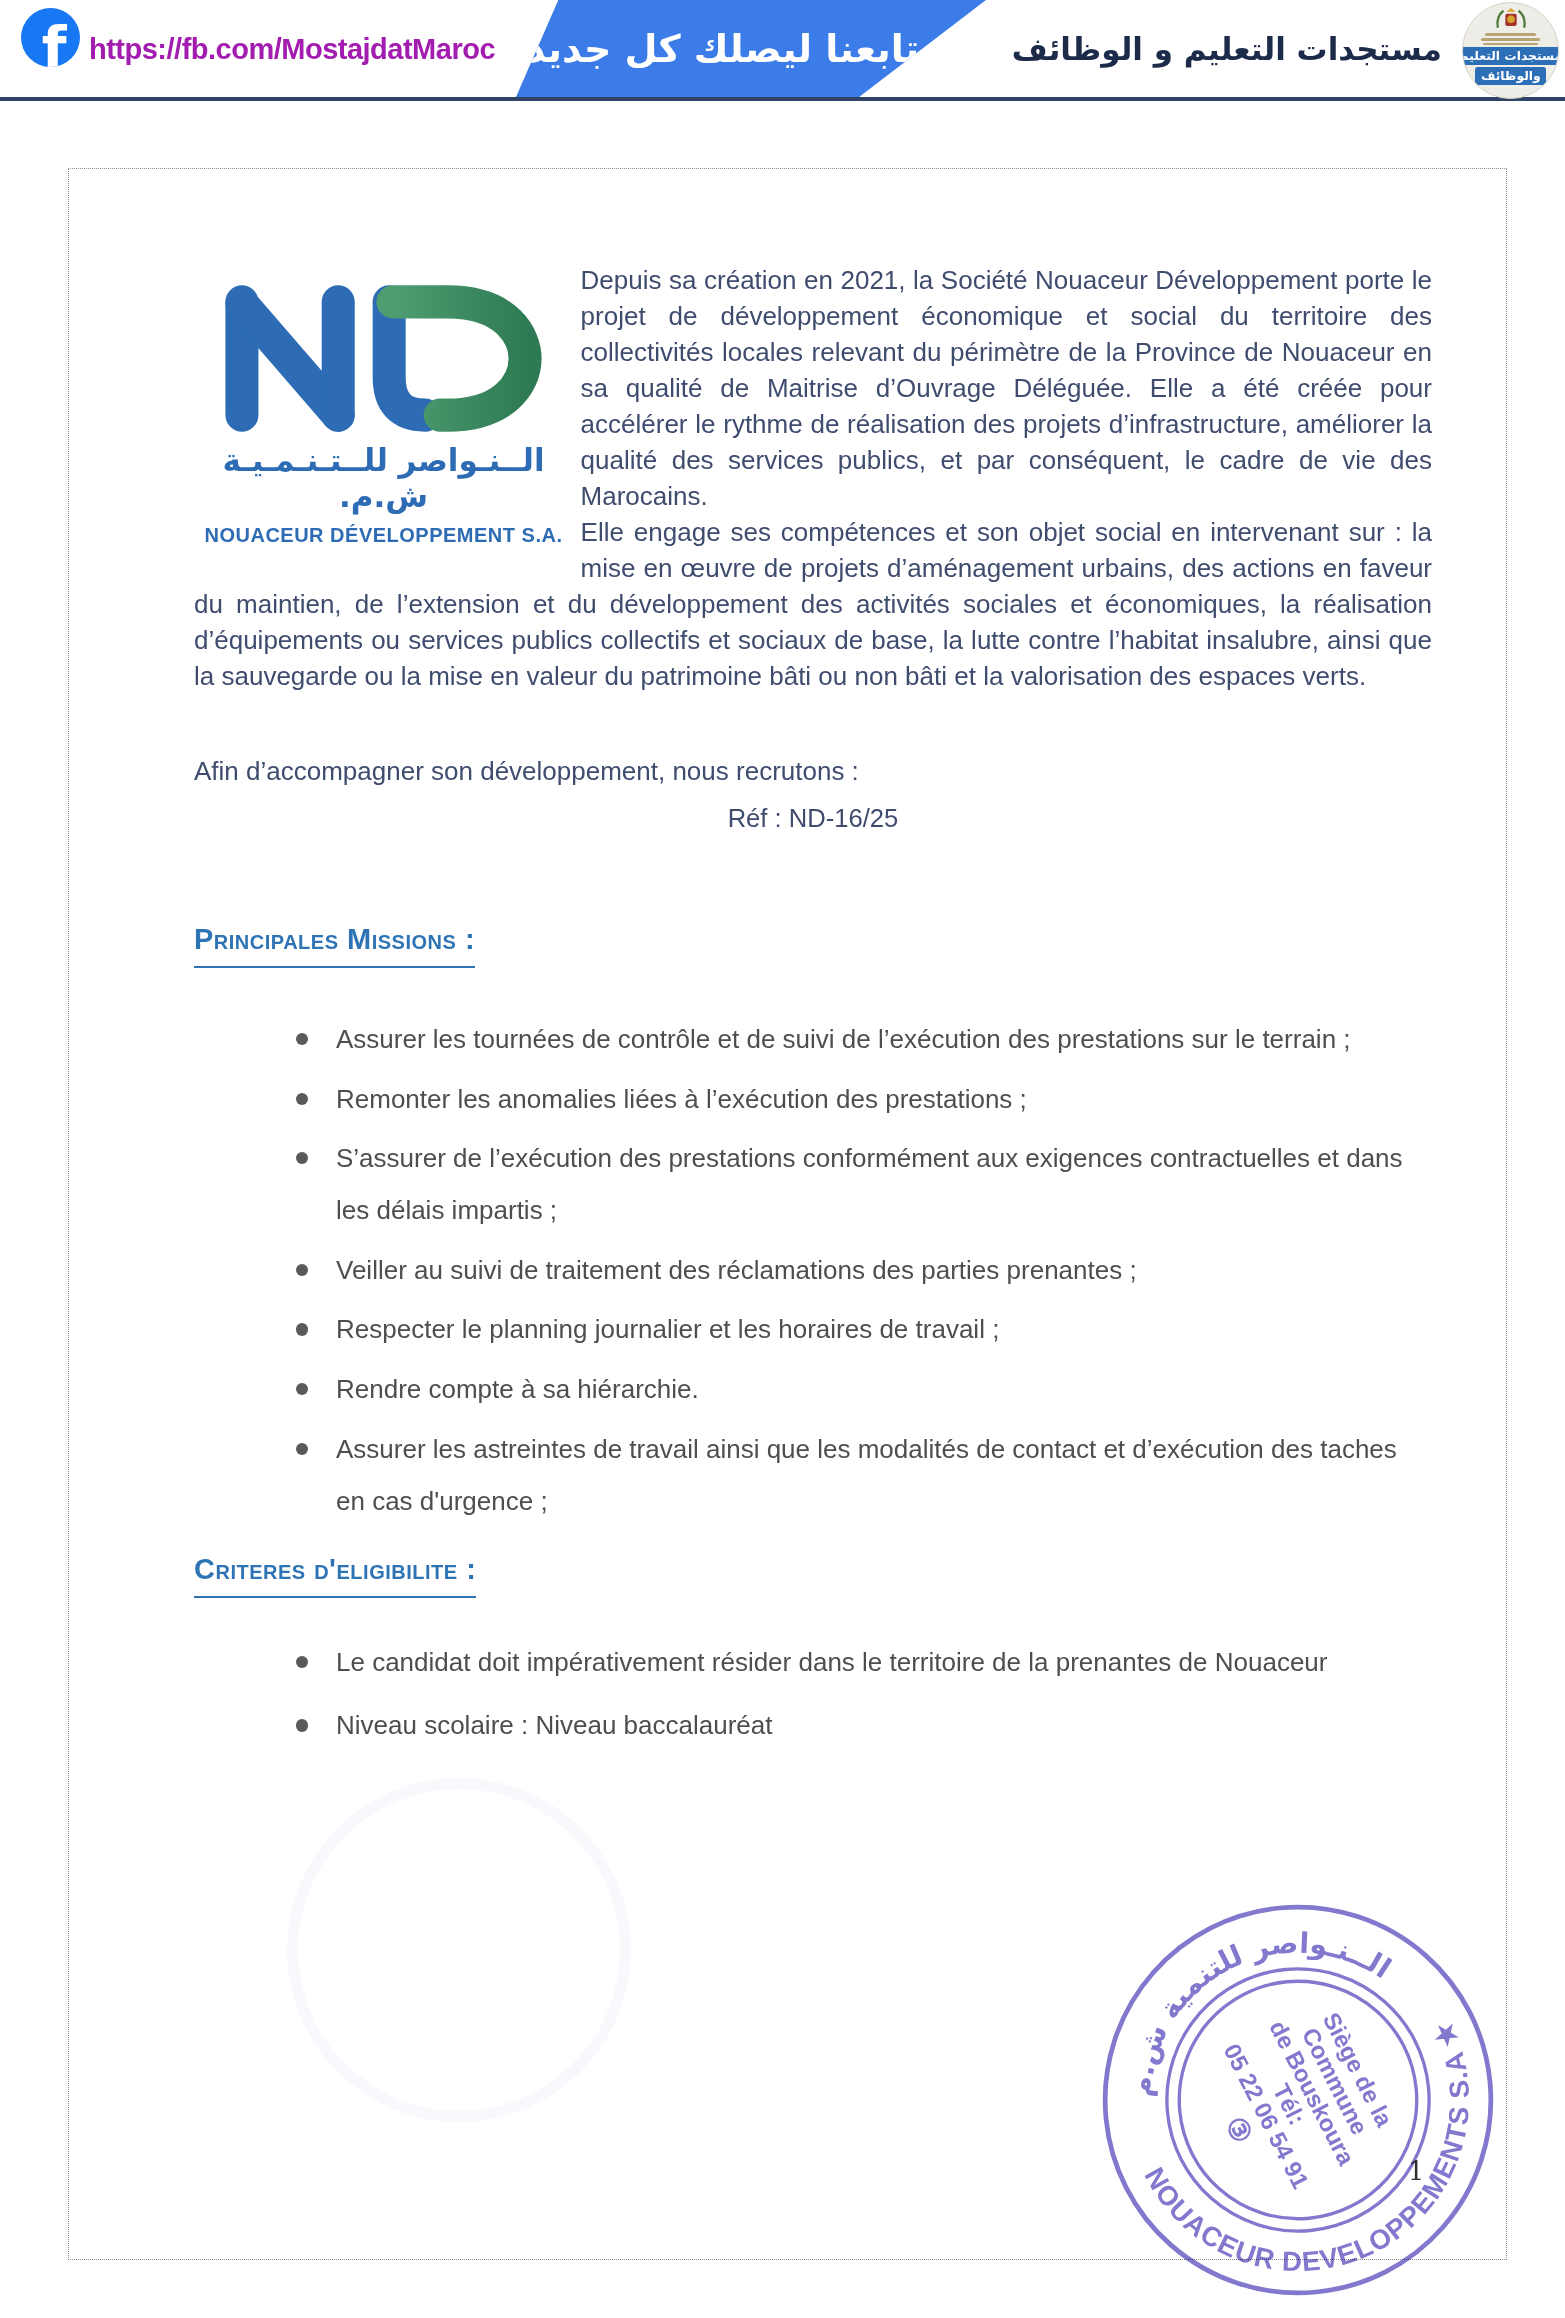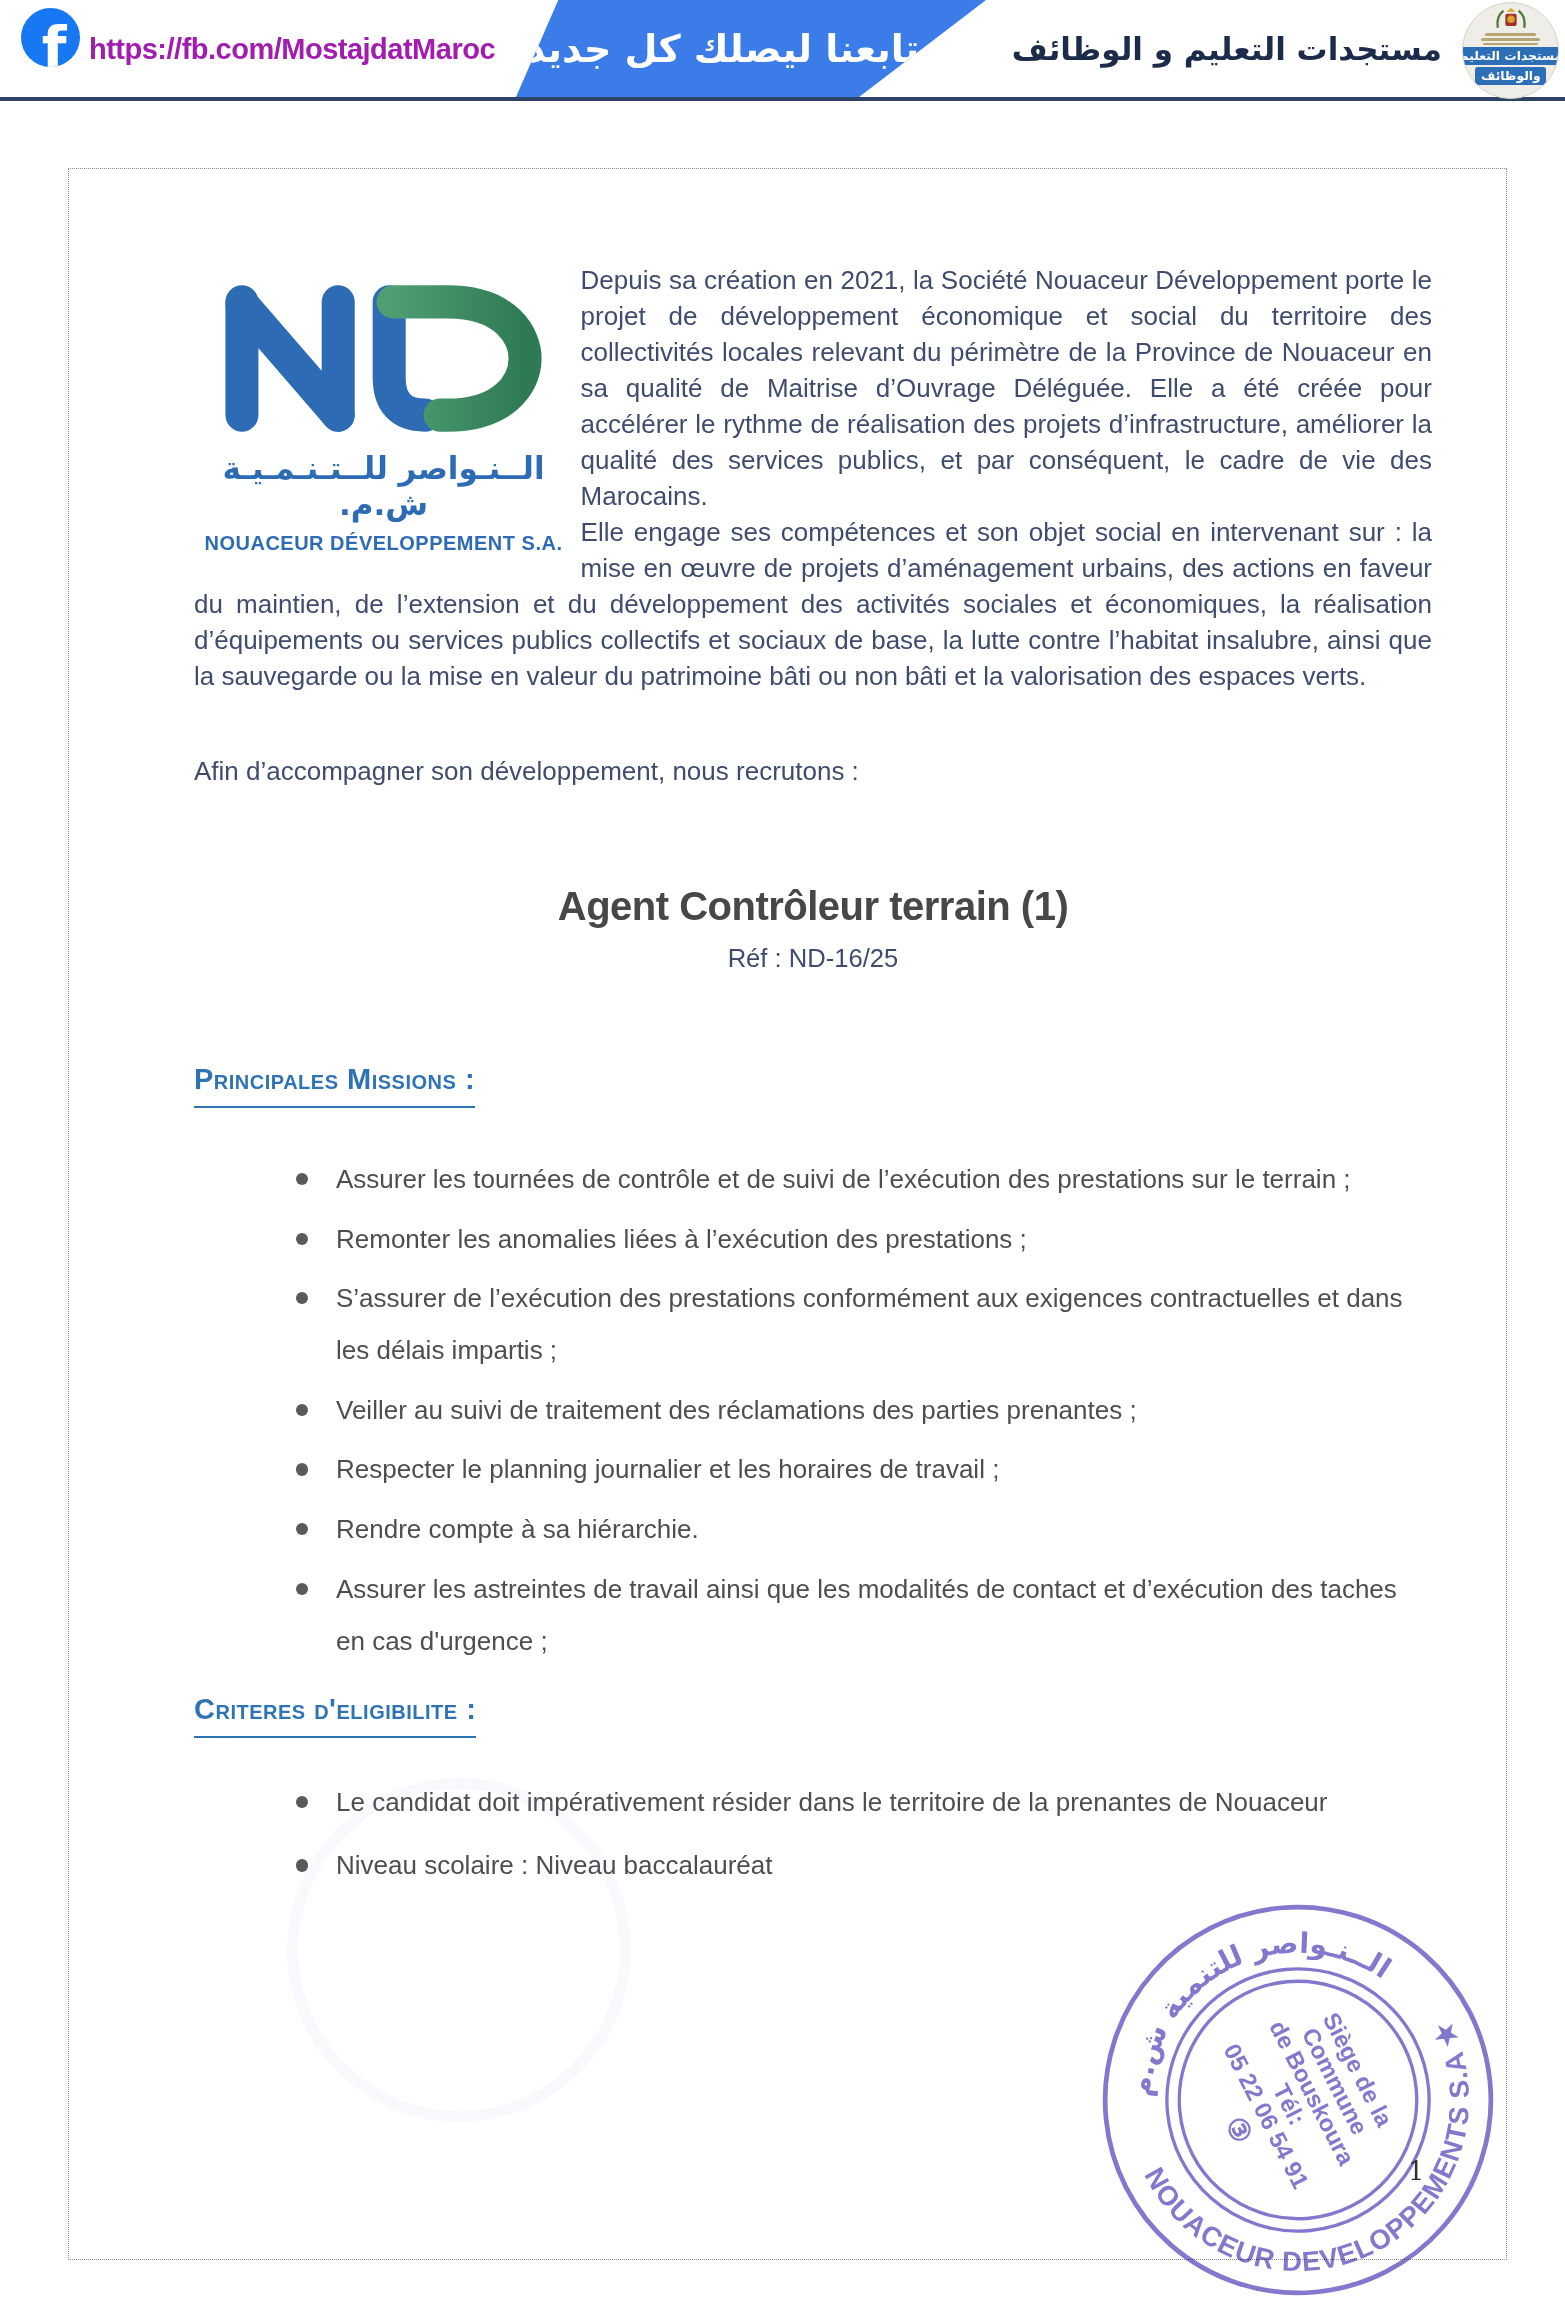--- a/index.html
+++ b/index.html
@@ -17,21 +17,21 @@
   .banner span{color:#fff;font-size:38px;font-weight:bold;font-family:"DejaVu Sans",sans-serif;direction:rtl;margin-right:57px;}
   .site-title{position:absolute;right:123px;top:50%;transform:translateY(-50%);font-size:31px;font-weight:bold;color:#1c2b4a;font-family:"DejaVu Sans",sans-serif;direction:rtl;white-space:nowrap;}
   .badge{position:absolute;right:5.7px;top:1.9px;width:95px;height:95px;border-radius:50%;background:#efede7;border:0.9px solid #d6d2c6;overflow:hidden;display:flex;flex-direction:column;align-items:center;z-index:6;}
   .badge .tiny-line{height:2.8px;background:#a99457;border-radius:1.9px;margin-top:1.9px;opacity:.8;}
   .badge .pill{background:#2d6fb7;color:#fff;font-size:12.3px;line-height:16px;font-family:"DejaVu Sans",sans-serif;font-weight:bold;direction:rtl;padding:0.9px 5.7px;border-radius:2.8px;margin-top:1.9px;white-space:nowrap;}
   
   .doc{position:absolute;left:68px;top:168px;width:1437px;height:2090px;background:#fff;border:0.9px dotted #8e8e8e;}
   .content{position:absolute;left:125px;top:93px;width:1238px;}
   .logo-block{float:left;width:379px;margin:3.8px 7.6px 13.2px 0;text-align:center;}
   .logo-block svg{display:block;margin:0 auto;}
-  .logo-ar{color:#2d6cb4;font-size:31px;font-weight:bold;font-family:"DejaVu Sans",sans-serif;direction:rtl;margin-top:16px;}
+  .logo-ar{color:#2d6cb4;font-size:31px;font-weight:bold;font-family:"DejaVu Sans",sans-serif;direction:rtl;margin-top:8px;}
   .logo-latin{color:#2d6cb4;font-size:20px;font-weight:bold;letter-spacing:0.5px;margin-top:10px;white-space:nowrap;}
   .intro{margin:0;text-align:justify;font-size:26px;line-height:36px;color:#3f4c6e;}
   .recruit{margin-top:59px;text-align:left;}
   .job-title{margin:95px 0 0;text-align:center;font-size:40px;font-weight:bold;color:#474747;letter-spacing:-0.5px;}
   .ref{margin-top:15px;text-align:center;font-size:25.6px;color:#3f4c6e;}
   .sec{margin:90px 0 0;display:table;font-variant:small-caps;color:#2e74b5;font-size:29px;font-weight:bold;letter-spacing:0.5px;border-bottom:2.8px solid #2e74b5;padding-bottom:10px;}
   .sec.second{margin-top:26.5px;}
   ul.bullets{list-style:none;margin:45px 0 0;padding:0 0 0 142px;}
   ul.bullets li{position:relative;font-size:26px;line-height:52px;color:#4e4e4e;margin-bottom:7.6px;max-width:1096px;}
   ul.bullets li::before{content:"";position:absolute;left:-40px;top:20px;width:12.3px;height:12.3px;border-radius:50%;background:#5a5a5a;}
@@ -89,21 +89,20 @@
         </g>
       </svg>
       <div class="logo-ar">الــنـواصر للــتـنـمـيـة ش.م.</div>
       <div class="logo-latin">NOUACEUR DÉVELOPPEMENT S.A.</div>
     </div>
 
     <p class="intro">Depuis sa création en 2021, la Société Nouaceur Développement porte le projet de développement économique et social du territoire des collectivités locales relevant du périmètre de la Province de Nouaceur en sa qualité de Maitrise d’Ouvrage Déléguée. Elle a été créée pour accélérer le rythme de réalisation des projets d’infrastructure, améliorer la qualité des services publics, et par conséquent, le cadre de vie des Marocains.</p>
     <p class="intro">Elle engage ses compétences et son objet social en intervenant sur : la mise en œuvre de projets d’aménagement urbains, des actions en faveur du maintien, de l’extension et du développement des activités sociales et économiques, la réalisation d’équipements ou services publics collectifs et sociaux de base, la lutte contre l’habitat insalubre, ainsi que la sauvegarde ou la mise en valeur du patrimoine bâti ou non bâti et la valorisation des espaces verts.</p>
     <p class="intro recruit">Afin d’accompagner son développement, nous recrutons :</p>
 
-    <h1 class="job-title">Agent Contrôleur terrain (1)</h1>
     <div class="ref">Réf : ND-16/25</div>
 
     <h2 class="sec">Principales Missions :</h2>
     <ul class="bullets missions">
       <li>Assurer les tournées de contrôle et de suivi de l’exécution des prestations sur le terrain ;</li>
       <li>Remonter les anomalies liées à l’exécution des prestations ;</li>
       <li>S’assurer de l’exécution des prestations conformément aux exigences contractuelles et dans les délais impartis ;</li>
       <li>Veiller au suivi de traitement des réclamations des parties prenantes ;</li>
       <li>Respecter le planning journalier et les horaires de travail ;</li>
       <li>Rendre compte à sa hiérarchie.</li>

